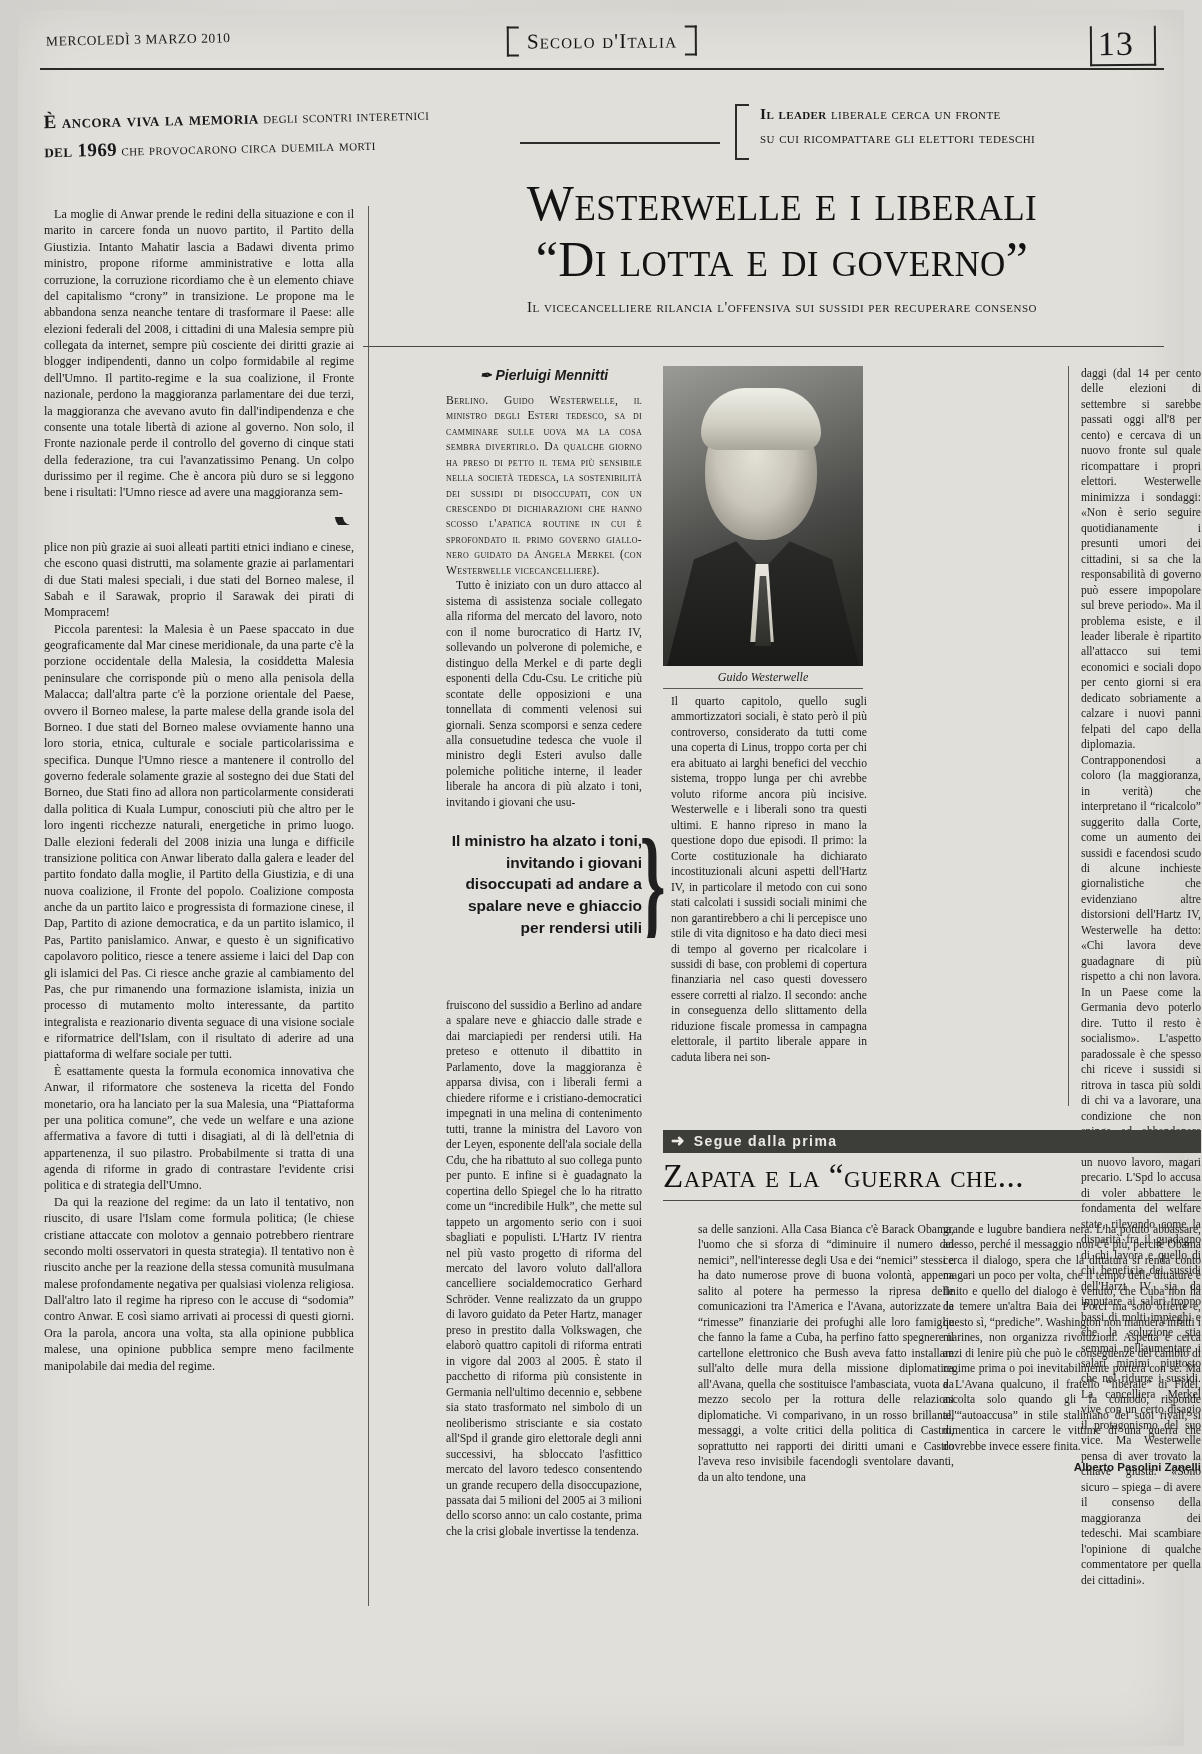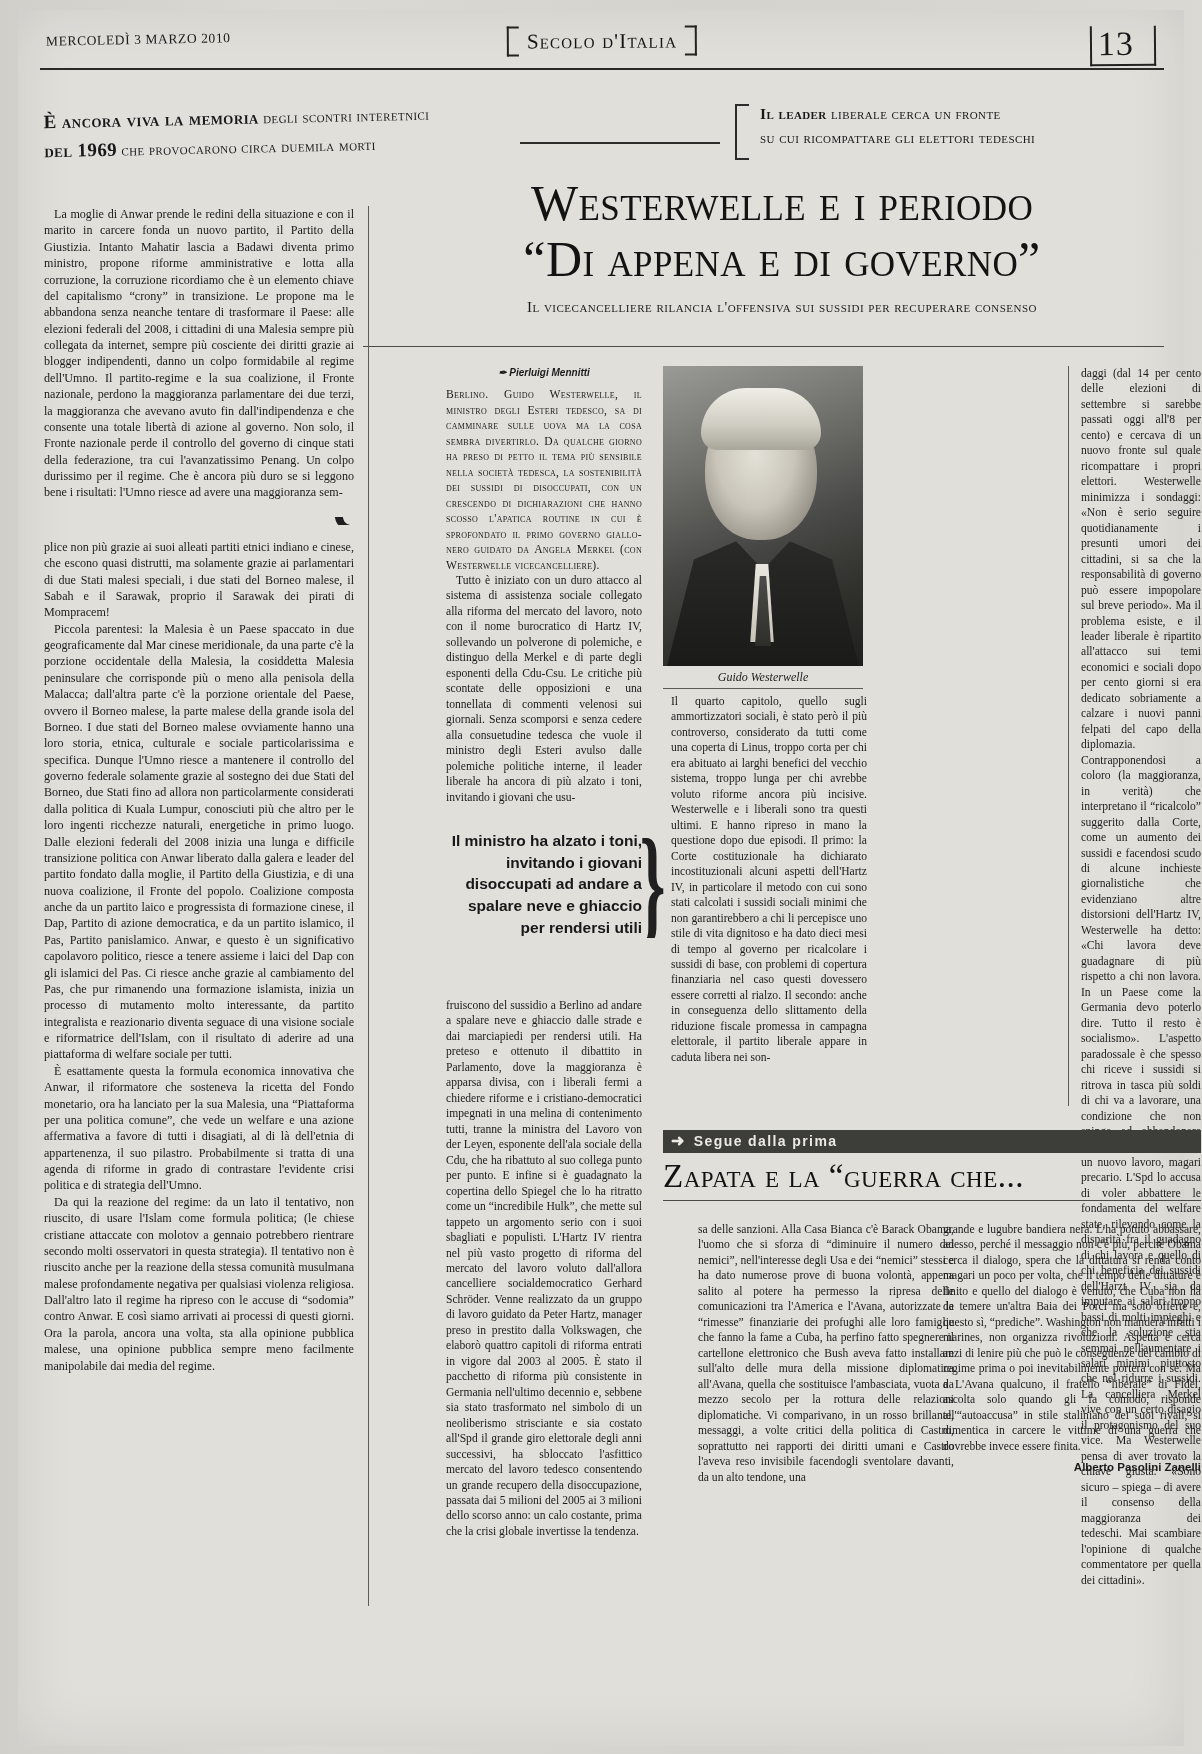--- a/index.html
+++ b/index.html
@@ -203,21 +203,21 @@
   .rule-sub {
     position: absolute;
     left: 345px; right: 20px;
     top: 336px;
     height: 1px;
     background: #4a4a46;
   }
   
   .byline {
     font-family: "Liberation Sans", sans-serif;
-    font-size: 10px;
+    font-size: 14px;
     font-weight: bold;
     font-style: italic;
     text-align: center;
     margin-bottom: 8px;
   }
   .colB, .colC, .colD {
     position: absolute;
     font-size: 11.6px;
     line-height: 1.335;
     text-align: justify;
@@ -383,22 +383,22 @@
       </div>
       <div class="kick-rule"></div>
       <div class="kick-bracket"></div>
       <div class="kick right">
         <b>Il leader</b><span> liberale cerca un fronte</span><br>
         <span>su cui ricompattare gli elettori tedeschi</span>
       </div>
     </div>
 
     <div class="headline">
-      <div class="hl1">Westerwelle e i periodo</div>
-      <div class="hl2">“Di appena e di governo”</div>
+      <div class="hl1">Westerwelle e i liberali</div>
+      <div class="hl2">“Di lotta e di governo”</div>
       <div class="subhead">Il vicecancelliere rilancia l'offensiva sui sussidi per recuperare consenso</div>
     </div>
     <div class="rule-sub"></div>
 
     <div class="vrule" style="left:350px; top:196px; height:1400px;"></div>
     <div class="vrule" style="left:1050px; top:356px; height:740px;"></div>
 
     <div class="colA">
       <p>La moglie di Anwar prende le redini della situazione e con il marito in carcere fonda un nuovo partito, il Partito della Giustizia. Intanto Mahatir lascia a Badawi diventa primo ministro, propone riforme amministrative e lotta alla corruzione, la corruzione ricordiamo che è un elemento chiave del capitalismo “crony” in transizione. Le propone ma le abbandona senza neanche tentare di trasformare il Paese: alle elezioni federali del 2008, i cittadini di una Malesia sempre più collegata da internet, sempre più cosciente dei diritti grazie ai blogger indipendenti, danno un colpo formidabile al regime dell'Umno. Il partito-regime e la sua coalizione, il Fronte nazionale, perdono la maggioranza parlamentare dei due terzi, la maggioranza che avevano avuto fin dall'indipendenza e che consente una totale libertà di azione al governo. Non solo, il Fronte nazionale perde il controllo del governo di cinque stati della federazione, tra cui l'avanzatissimo Penang. Un colpo durissimo per il regime. Che è ancora più duro se si leggono bene i risultati: l'Umno riesce ad avere una maggioranza sem-</p>
 

